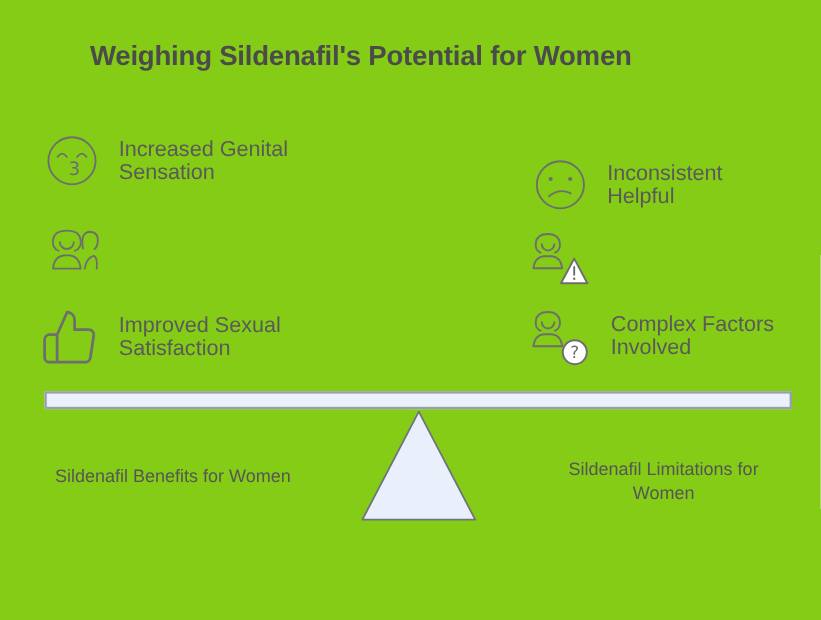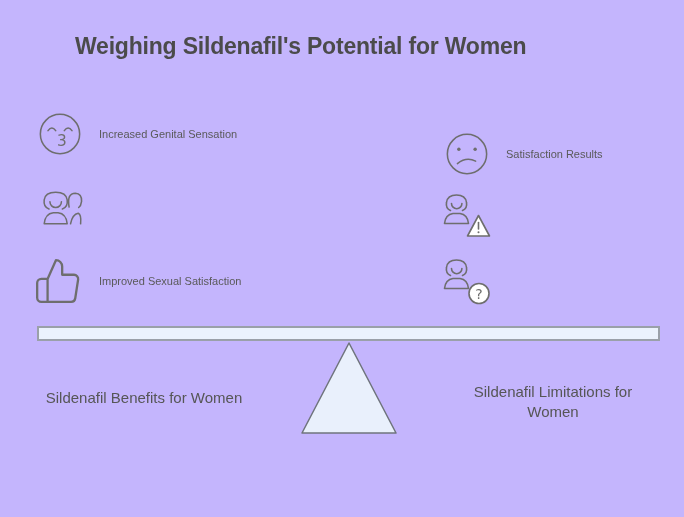--- a/index.html
+++ b/index.html
@@ -1,21 +1,21 @@
 <!DOCTYPE html>
 <html><head>
 <meta charset="utf-8">
 <style>
   * { margin: 0; padding: 0; box-sizing: border-box; }
   html, body { background: #ffffff; }
   .canvas {
     position: relative;
     width: 684px;
     height: 517px;
-    background: #c4b5fd;
+    background: #84cc16;
     font-family: "Liberation Sans", sans-serif;
     overflow: hidden;
   }
   .title {
     position: absolute;
     left: 75px;
     top: 33px;
     font-size: 23px;
     font-weight: 700;
     color: #4b4b4b;
@@ -24,21 +24,21 @@
   }
   .item {
     position: absolute;
     display: flex;
     align-items: center;
     gap: 16px;
   }
   .item .icon { flex: 0 0 auto; display: block; }
   .item .icon svg { display: block; }
   .item .label {
-    font-size: 11px;
+    font-size: 18px;
     line-height: 19px;
     color: #5a5a5a;
   }
   .left-col .label  { width: 148px; }
   .right-col .label { width: 142px; }
   .icon-stroke {
     fill: none;
     stroke: #6e6e6e;
     stroke-width: 1.6;
     stroke-linecap: round;
@@ -120,21 +120,21 @@
 
   <div class="item right-col" style="left:444px; top:131px;">
     <span class="icon">
       <svg width="46" height="46" viewBox="0 0 48 48">
         <circle class="icon-stroke" cx="24" cy="24" r="20.5"></circle>
         <circle class="icon-fill" cx="15.5" cy="19" r="1.8"></circle>
         <circle class="icon-fill" cx="32.5" cy="19" r="1.8"></circle>
         <path class="icon-stroke" d="M 14,34 Q 23.5,26.5 33,31.5"></path>
       </svg>
     </span>
-    <span class="label">Satisfaction Results</span>
+    <span class="label">Inconsistent Helpful</span>
   </div>
 
   <div class="item right-col" style="left:441px; top:189px;">
     <span class="icon">
       <svg width="52" height="52" viewBox="0 0 52 52">
         <path class="icon-stroke" d="M 9.5,21.5 Q 4.5,19.5 5.5,13.5 Q 6.5,6 15.5,6 Q 24.5,6 25.5,13.5 Q 26.5,19.5 21.5,21.5"></path>
         <path class="icon-stroke" d="M 10.5,14.5 a 5.2 5.2 0 0 0 10.4 0"></path>
         <path class="icon-stroke" d="M 3.5,34.5 Q 4.5,25.5 12,24.5 L 19,24.5 Q 26.5,25.5 27.5,34.5 Z"></path>
         <path class="icon-stroke badge-bg" d="M 37.5,26.5 L 48.5,47 L 26.5,47 Z"></path>
         <line class="icon-stroke" x1="37.5" y1="33.5" x2="37.5" y2="40"></line>
@@ -146,20 +146,21 @@
   <div class="item right-col" style="left:441px; top:254px;">
     <span class="icon">
       <svg width="52" height="52" viewBox="0 0 52 52">
         <path class="icon-stroke" d="M 9.5,21.5 Q 4.5,19.5 5.5,13.5 Q 6.5,6 15.5,6 Q 24.5,6 25.5,13.5 Q 26.5,19.5 21.5,21.5"></path>
         <path class="icon-stroke" d="M 10.5,14.5 a 5.2 5.2 0 0 0 10.4 0"></path>
         <path class="icon-stroke" d="M 3.5,34.5 Q 4.5,25.5 12,24.5 L 19,24.5 Q 26.5,25.5 27.5,34.5 Z"></path>
         <circle class="icon-stroke badge-bg" cx="38" cy="39.5" r="10"></circle>
         <text class="icon-glyph" x="38" y="44.5" font-size="14">?</text>
       </svg>
     </span>
+    <span class="label">Complex Factors Involved</span>
   </div>
 
   <div class="beam"></div>
   <svg class="fulcrum" viewBox="0 0 98 94">
     <polygon points="49,2 96,92 2,92" fill="#e9f0fc" stroke="#6f747c" stroke-width="1.5" stroke-linejoin="round"></polygon>
   </svg>
 
   <div class="pan-label benefits">Sildenafil Benefits for Women</div>
   <div class="pan-label limitations">Sildenafil Limitations for Women</div>
 

